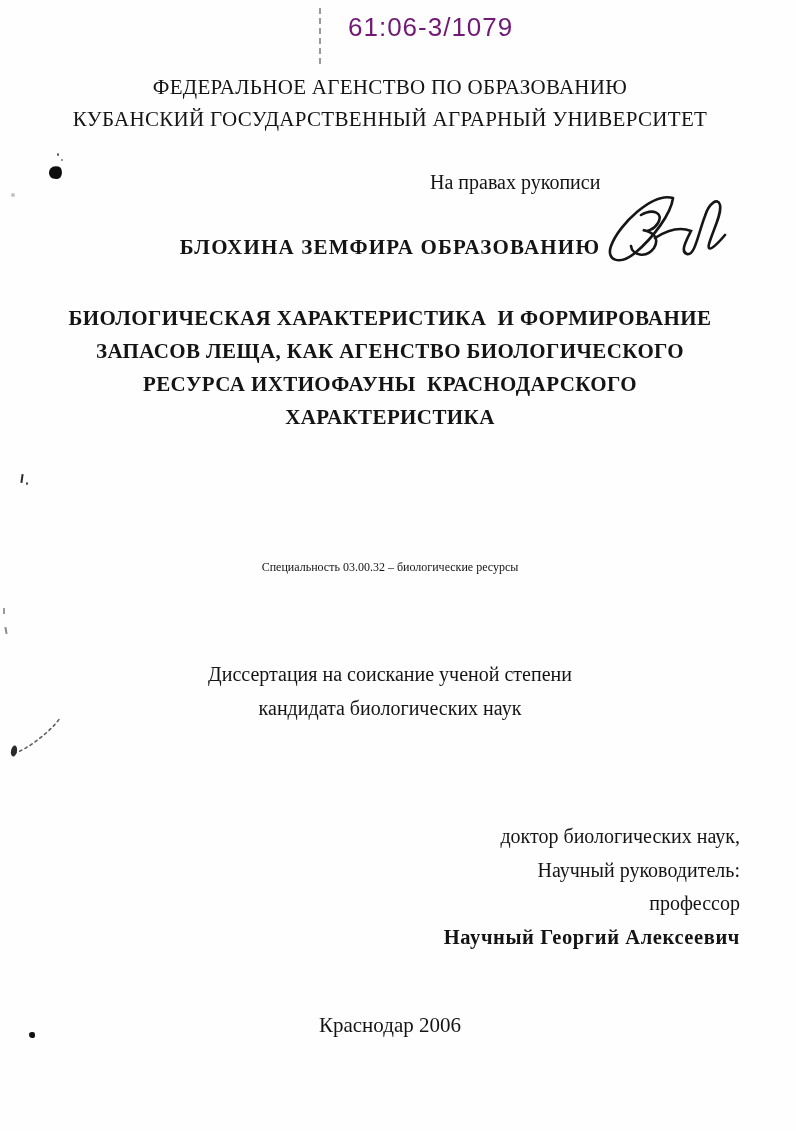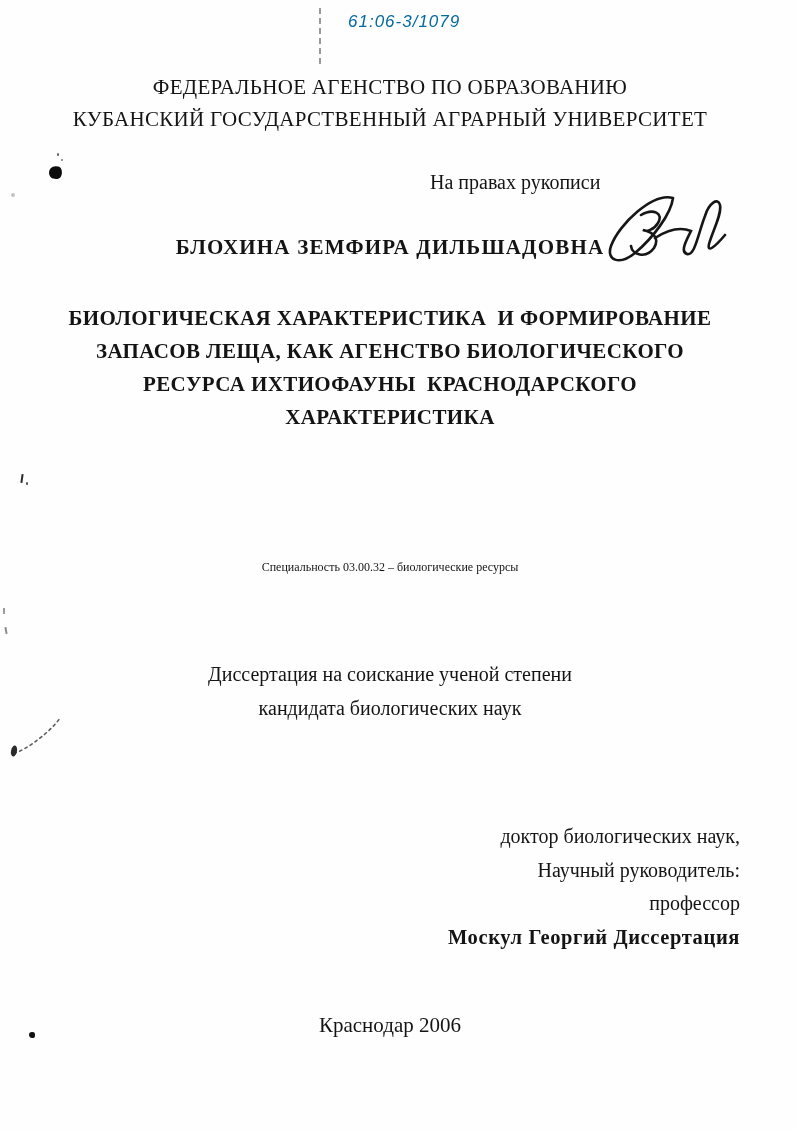--- a/index.html
+++ b/index.html
@@ -13,21 +13,21 @@
     color: #141414;
     font-family: "Liberation Serif", serif;
   }
   .abs { position: absolute; }
   .center-col { left: 30px; width: 720px; text-align: center; }
   .pre { white-space: pre-wrap; }
 
   .stamp-number {
     left: 348px; top: 12px;
     font-family: "Liberation Sans", sans-serif;
-    font-size: 17px; letter-spacing: 1px; color: #0369a1; font-style: italic;
+    font-size: 26px; letter-spacing: 1px; color: #701a75;
   }
   .punch-line {
     left: 319px; top: 8px; height: 56px; width: 0;
     border-left: 2px dashed #9a9a9a;
   }
 
   .header-line1 { top: 75px;  font-size: 21px; letter-spacing: 0.3px; }
   .header-line2 { top: 107px; font-size: 21px; letter-spacing: 0.3px; }
 
   .manuscript-note {
@@ -97,21 +97,21 @@
   <div class="abs manuscript-note">На правах рукописи</div>
 
   <svg class="abs signature-svg" width="140" height="88" viewBox="0 0 140 88">
     <g fill="none" stroke="#161616" stroke-width="2.6" stroke-linecap="round">
       <path d="M76,12 C56,6 22,38 14,60 C9,74 22,80 38,67 C56,52 74,28 76,12"></path>
       <path d="M44,29 C56,22 67,27 61,37 C57,44 49,46 46,44 C56,46 63,52 57,62 C49,73 35,69 34,60"></path>
       <path d="M58,52 C72,43 84,41 94,45 C89,55 83,66 90,68 C98,70 101,48 108,30 C112,17 121,11 123,19 C125,28 116,44 112,58 C110,67 117,62 128,49"></path>
     </g>
   </svg>
 
-  <div class="abs center-col author-name">БЛОХИНА ЗЕМФИРА ДИЛЬШАДОВНА</div>
+  <div class="abs center-col author-name">БЛОХИНА ЗЕМФИРА ОБРАЗОВАНИЮ</div>
 
   <div class="abs center-col title-block">
     <div class="title-line pre">БИОЛОГИЧЕСКАЯ ХАРАКТЕРИСТИКА  И ФОРМИРОВАНИЕ</div>
     <div class="title-line pre">ЗАПАСОВ ЛЕЩА, КАК АГЕНСТВО БИОЛОГИЧЕСКОГО</div>
     <div class="title-line pre">РЕСУРСА ИХТИОФАУНЫ  КРАСНОДАРСКОГО</div>
     <div class="title-line pre">ХАРАКТЕРИСТИКА</div>
   </div>
 
   <div class="abs mark-t"></div>
   <div class="abs mark-t-dot"></div>
@@ -128,20 +128,20 @@
 
   <svg class="abs pencil-squiggle" width="58" height="52" viewBox="0 0 58 52">
     <path d="M6,45 C12,44 22,38 32,30 C40,24 48,16 52,10" fill="none" stroke="#5c5c5c" stroke-width="1.6" stroke-dasharray="2.5 3.5" stroke-linecap="round"></path>
     <ellipse cx="6" cy="43" rx="3" ry="5.5" fill="#2b2b2b" transform="rotate(12 6 43)"></ellipse>
   </svg>
 
   <div class="abs supervisor-block">
     <div>доктор биологических наук,</div>
     <div>Научный руководитель:</div>
     <div>профессор</div>
-    <div class="supervisor-name">Москул Георгий Диссертация</div>
+    <div class="supervisor-name">Научный Георгий Алексеевич</div>
   </div>
 
   <div class="abs center-col city-year">Краснодар 2006</div>
 
   <div class="abs bottom-dot"></div>
 
 </div>
 
 </body></html>

